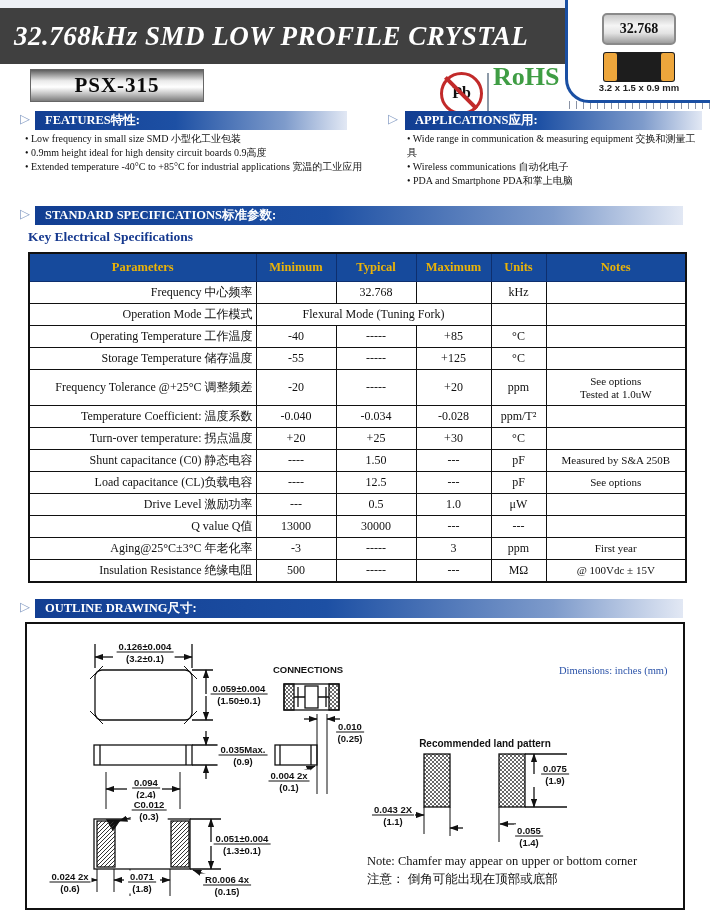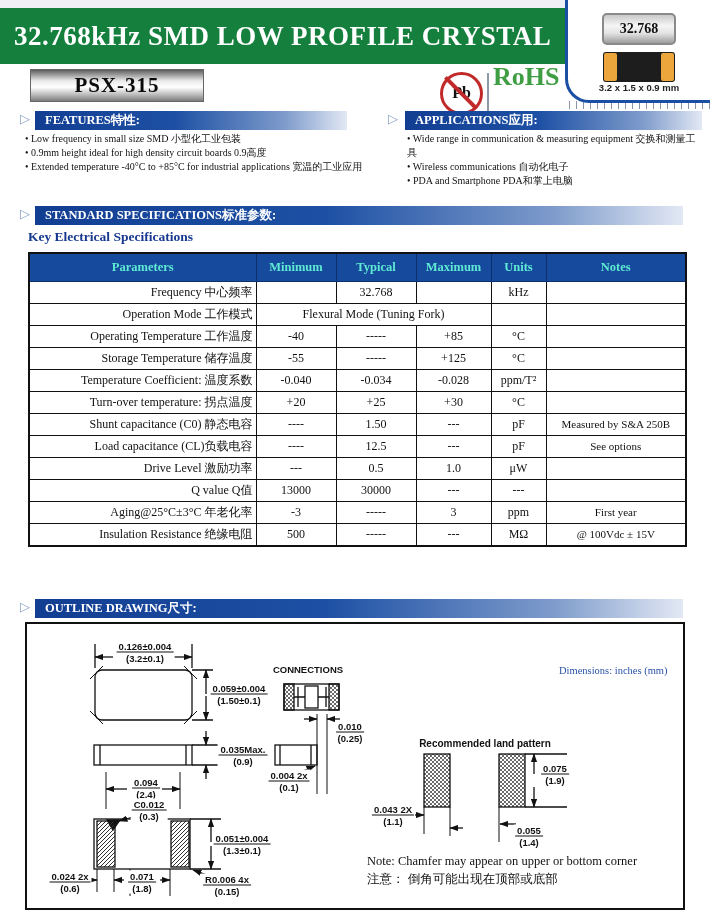--- a/index.html
+++ b/index.html
@@ -1,22 +1,22 @@
 <!DOCTYPE html>
 <html><head>
 <meta charset="utf-8">
 <style>
   html,body{margin:0;padding:0;background:#fff;}
   #page{position:relative;width:710px;height:918px;background:#fff;overflow:hidden;
         font-family:"Liberation Serif",serif;color:#111;}
 
   
   .topstrip{position:absolute;left:0;top:0;width:574px;height:8px;background:#eef0f5;}
-  .banner{position:absolute;left:0;top:8px;width:574px;height:56px;background:#15803d;
-          display:flex;align-items:center;padding-left:14px;box-sizing:border-box;}
+  .banner{position:absolute;left:0;top:8px;width:574px;height:56px;background:#404040;
+          display:flex;align-items:center;padding-left:14px;box-sizing:border-box;font-style:italic;}
   .banner .t{color:#fff;font-size:27px;font-weight:bold;letter-spacing:.5px;}
 
   .photo{position:absolute;right:0;top:0;width:145px;height:103px;background:#fff;z-index:3;
          border-left:3px solid #1a4fa3;border-bottom:3px solid #1a4fa3;border-bottom-left-radius:24px;
          display:flex;flex-direction:column;align-items:center;box-sizing:border-box;}
   .crystal{width:74px;height:32px;margin-top:13px;border:2px solid #8a8a8a;border-radius:5px;
            background:linear-gradient(180deg,#c9c9c9,#f5f5f5 38%,#e3e3e3 65%,#9d9d9d);
            display:flex;align-items:center;justify-content:center;font-weight:bold;font-size:14px;color:#111;box-sizing:border-box;}
   .smd{width:72px;height:30px;margin-top:7px;background:#1d1d1d;border-radius:3px;position:relative;}
   .smd::before,.smd::after{content:"";position:absolute;top:1px;bottom:1px;width:13px;background:#eda63c;border-radius:2px;}
@@ -46,21 +46,21 @@
 
   
   .blist{position:absolute;margin:0;padding:0;list-style:none;font-size:10px;line-height:14px;color:#111;}
   .blist li::before{content:"• ";}
 
   .keytitle{position:absolute;left:28px;top:229px;font-size:13.5px;font-weight:bold;color:#16398f;}
 
   
   table.spec{position:absolute;left:28px;top:252px;width:657px;border-collapse:collapse;table-layout:fixed;
              border:2px solid #111;font-family:"Liberation Serif",serif;}
-  table.spec th{background:#164a9c;color:#5eead4;font-size:12.5px;font-weight:bold;height:27px;
+  table.spec th{background:#164a9c;color:#eab308;font-size:12.5px;font-weight:bold;height:27px;
                 border:1px solid #0e2f6e;padding:0 2px;}
   table.spec td{border:1px solid #111;font-size:12px;height:21px;padding:0 3px;text-align:center;color:#111;}
   table.spec td.p{text-align:right;}
   table.spec td.notes{font-size:11px;line-height:12.5px;white-space:pre-line;}
   table.spec td.tall{height:35px;}
 
   
   .obox{position:absolute;left:25px;top:622px;width:656px;height:284px;border:2px solid #111;background:#fff;box-sizing:content-box;}
   .obox svg{position:absolute;left:0;top:0;}
   .dim{position:absolute;transform:translate(-50%,-50%);font-family:"Liberation Sans",sans-serif;
@@ -177,20 +177,29 @@
         </tr>
         <tr>
           <td class="p">Storage Temperature  储存温度</td>
           <td>-55</td>
           <td>-----</td>
           <td>+125</td>
           <td>°C</td>
           <td class="notes"></td>
         </tr>
         <tr>
+          <td class="p tall">Frequency Tolerance @+25°C 调整频差</td>
+          <td class="tall">-20</td>
+          <td class="tall">-----</td>
+          <td class="tall">+20</td>
+          <td class="tall">ppm</td>
+          <td class="notes tall">See options
+Tested at 1.0uW</td>
+        </tr>
+        <tr>
           <td class="p">Temperature Coefficient:  温度系数</td>
           <td>-0.040</td>
           <td>-0.034</td>
           <td>-0.028</td>
           <td>ppm/T²</td>
           <td class="notes"></td>
         </tr>
         <tr>
           <td class="p">Turn-over temperature: 拐点温度</td>
           <td>+20</td>

